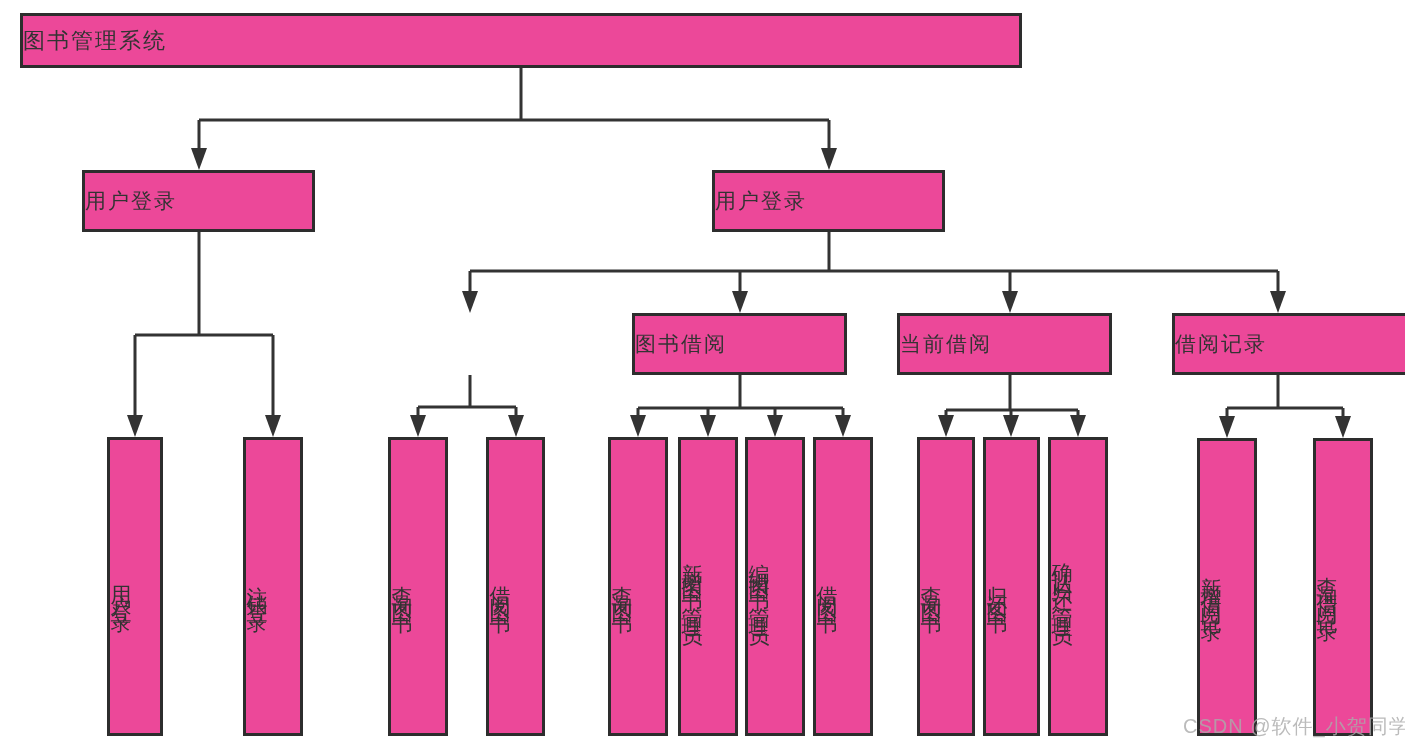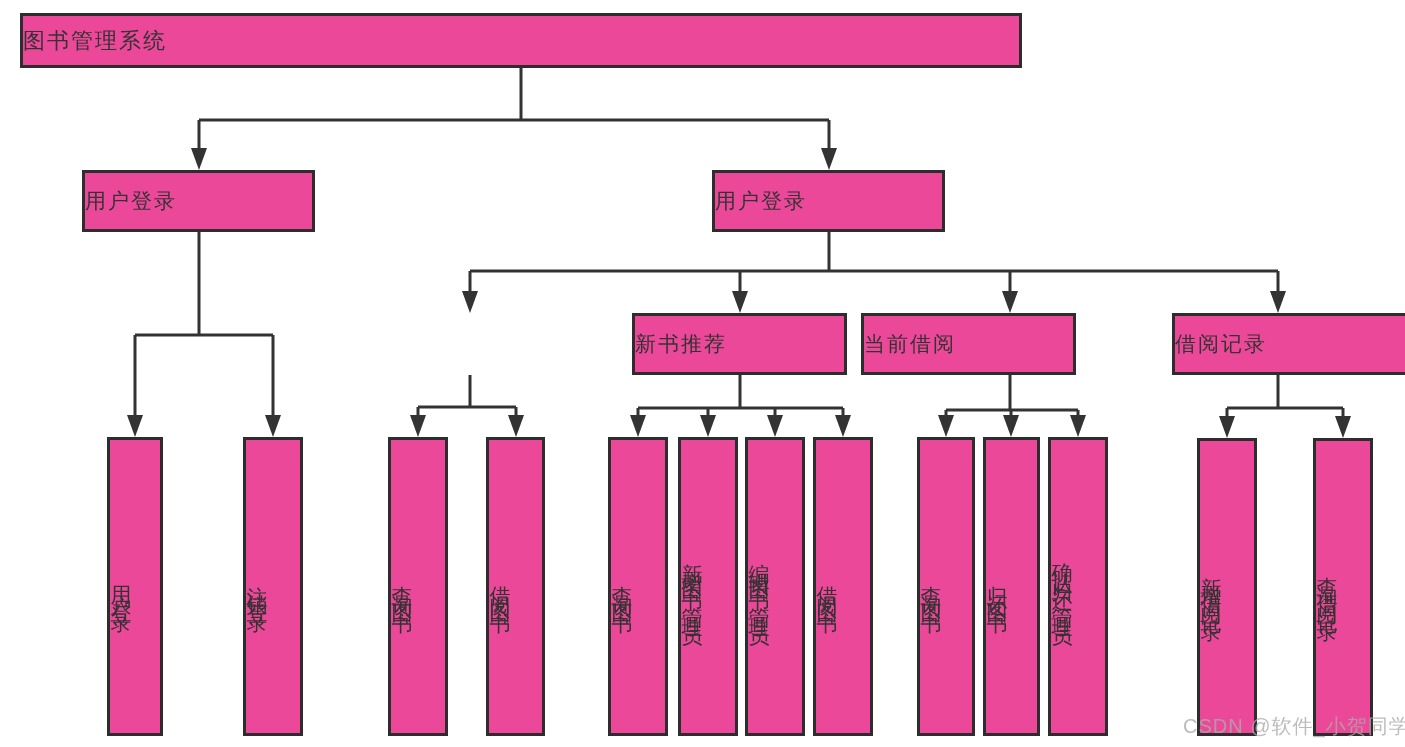--- a/index.html
+++ b/index.html
@@ -110,23 +110,23 @@
   </div>
 
   <div class="node h-node" style="left:82px;top:170px;width:233px;height:62px;">
     <span>用户登录</span>
   </div>
   <div class="node h-node" style="left:712px;top:170px;width:233px;height:62px;">
     <span>用户登录</span>
   </div>
 
   <div class="node h-node" style="left:632px;top:313px;width:215px;height:62px;">
-    <span>新书推荐</span>
+    <span>图书借阅</span>
   </div>
-  <div class="node h-node" style="left:861px;top:313px;width:215px;height:62px;">
+  <div class="node h-node" style="left:897px;top:313px;width:215px;height:62px;">
     <span>当前借阅</span>
   </div>
   <div class="node h-node" style="left:1172px;top:313px;width:249px;height:62px;">
     <span>借阅记录</span>
   </div>
 
   <div class="node leaf" style="left:107px;top:437px;width:56px;height:299px;">
     <span class="vtext">用户登录</span>
   </div>
   <div class="node leaf" style="left:243px;top:437px;width:60px;height:299px;">

